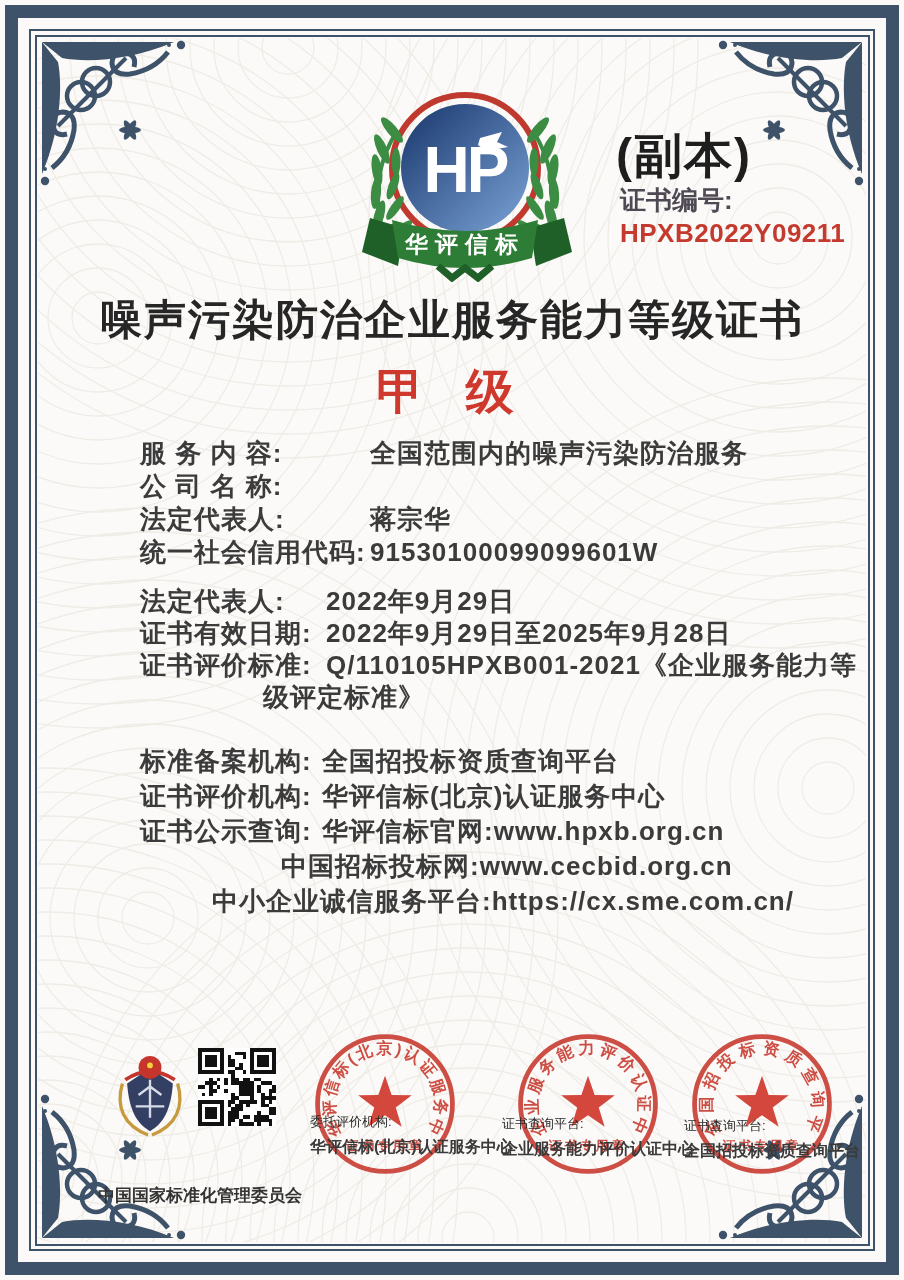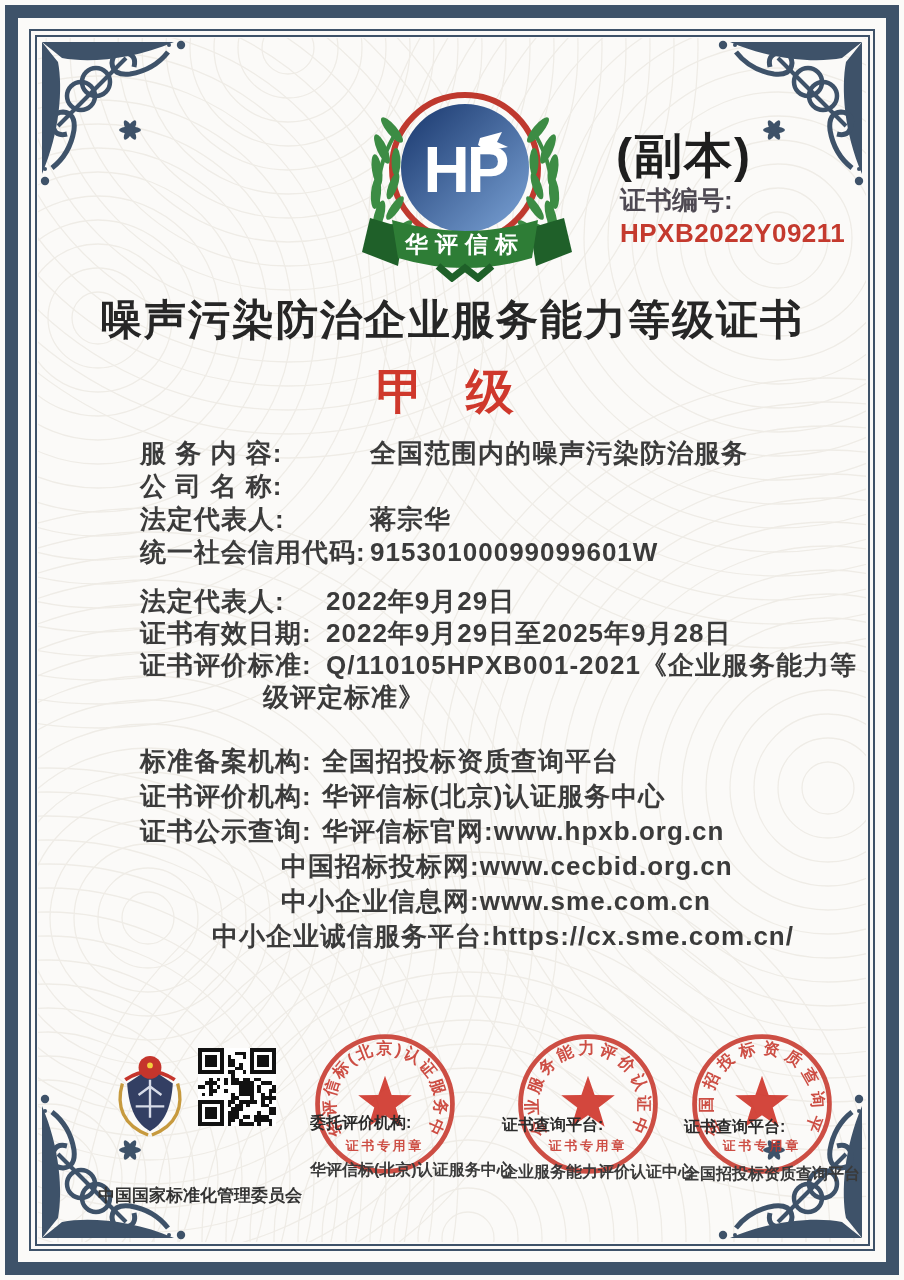--- a/index.html
+++ b/index.html
@@ -51,21 +51,21 @@
   .authority-caption{position:absolute;left:88px;top:1138px;width:224px;text-align:center;font-size:17px;font-weight:700;color:#333;z-index:5;margin-top:46px;}
   .seal{position:absolute;z-index:6;opacity:.88;}
   .seal-1{left:309px;top:1028px;}
   .seal-2{left:512px;top:1028px;}
   .seal-3{left:686px;top:1028px;}
   .seal circle.ring{fill:none;stroke:#c7372c;stroke-width:5;}
   .seal text{fill:#c7372c;font-weight:700;}
   .seal .ringtext{font-size:17px;letter-spacing:1px;}
   .seal .innertext{font-size:13.5px;letter-spacing:3px;text-anchor:middle;}
   .cap{position:absolute;z-index:7;white-space:nowrap;}
-  .cap .cap-lbl{font-size:16px;font-weight:700;color:#2b2b2b;margin-bottom:26px;}
+  .cap .cap-lbl{font-size:13px;font-weight:400;color:#2b2b2b;margin-bottom:6px;}
   .cap .cap-val{font-size:16px;font-weight:600;color:#3a3a3a;}
   .cap-1{left:310px;top:1113px;}
   .cap-2{left:502px;top:1115px;}
   .cap-3{left:684px;top:1117px;}
 </style>
 </head>
 <body>
 
 <div class="page">
 
@@ -406,23 +406,20 @@
     <div class="row">
         <span class="lbl">证书评价机构:</span>
         <span class="val">华评信标(北京)认证服务中心</span>
       </div>
     <div class="row">
         <span class="lbl">证书公示查询:</span>
         <span class="val">华评信标官网:www.hpxb.org.cn</span>
       </div>
     <div class="row cont-a">
         <span class="val">中国招标投标网:www.cecbid.org.cn</span>
-      </div>
-    <div class="row cont-a">
-        <span class="val">中小企业信息网:www.sme.com.cn</span>
       </div>
     <div class="row cont-b">
         <span class="val">中小企业诚信服务平台:https://cx.sme.com.cn/</span>
       </div>
   </div>
 
   <svg class="emblem" width="80" height="90" viewBox="0 0 84 92">
     <path d="M13 34 C6 58 14 78 40 88" fill="none" stroke="#c79a3e" stroke-width="3.5"></path>
     <path d="M71 34 C78 58 70 78 44 88" fill="none" stroke="#c79a3e" stroke-width="3.5"></path>
     <path d="M16 30 Q42 13 68 30" fill="none" stroke="#c5352c" stroke-width="4"></path>

